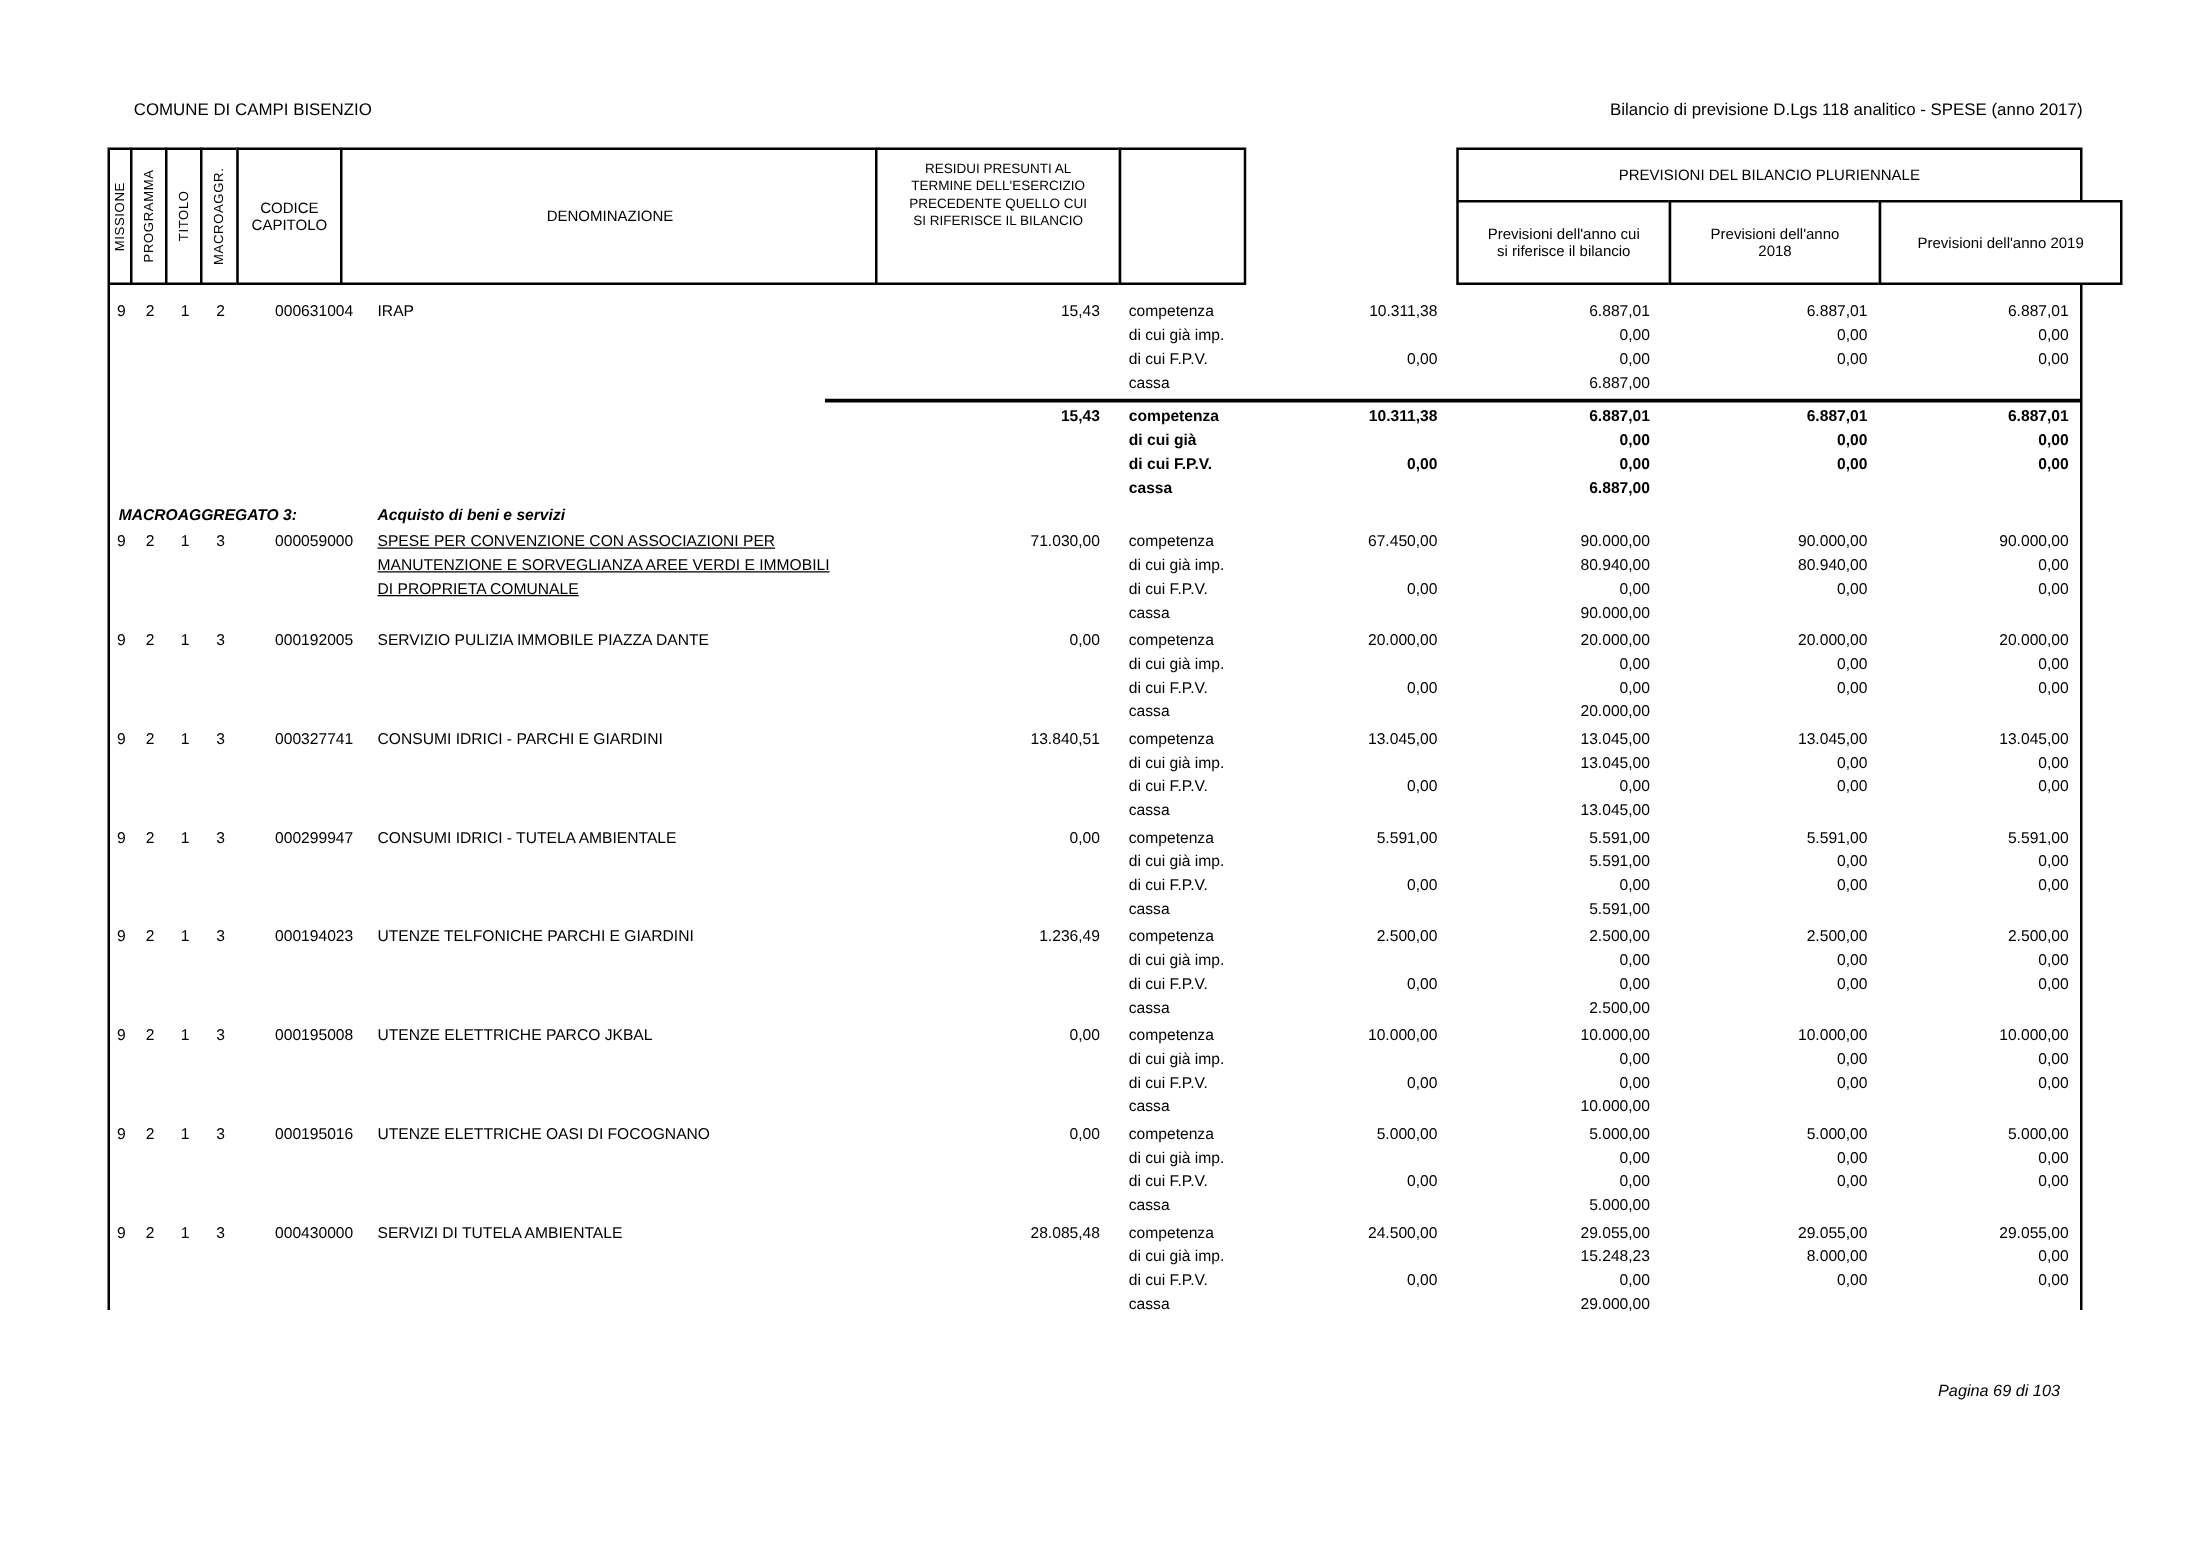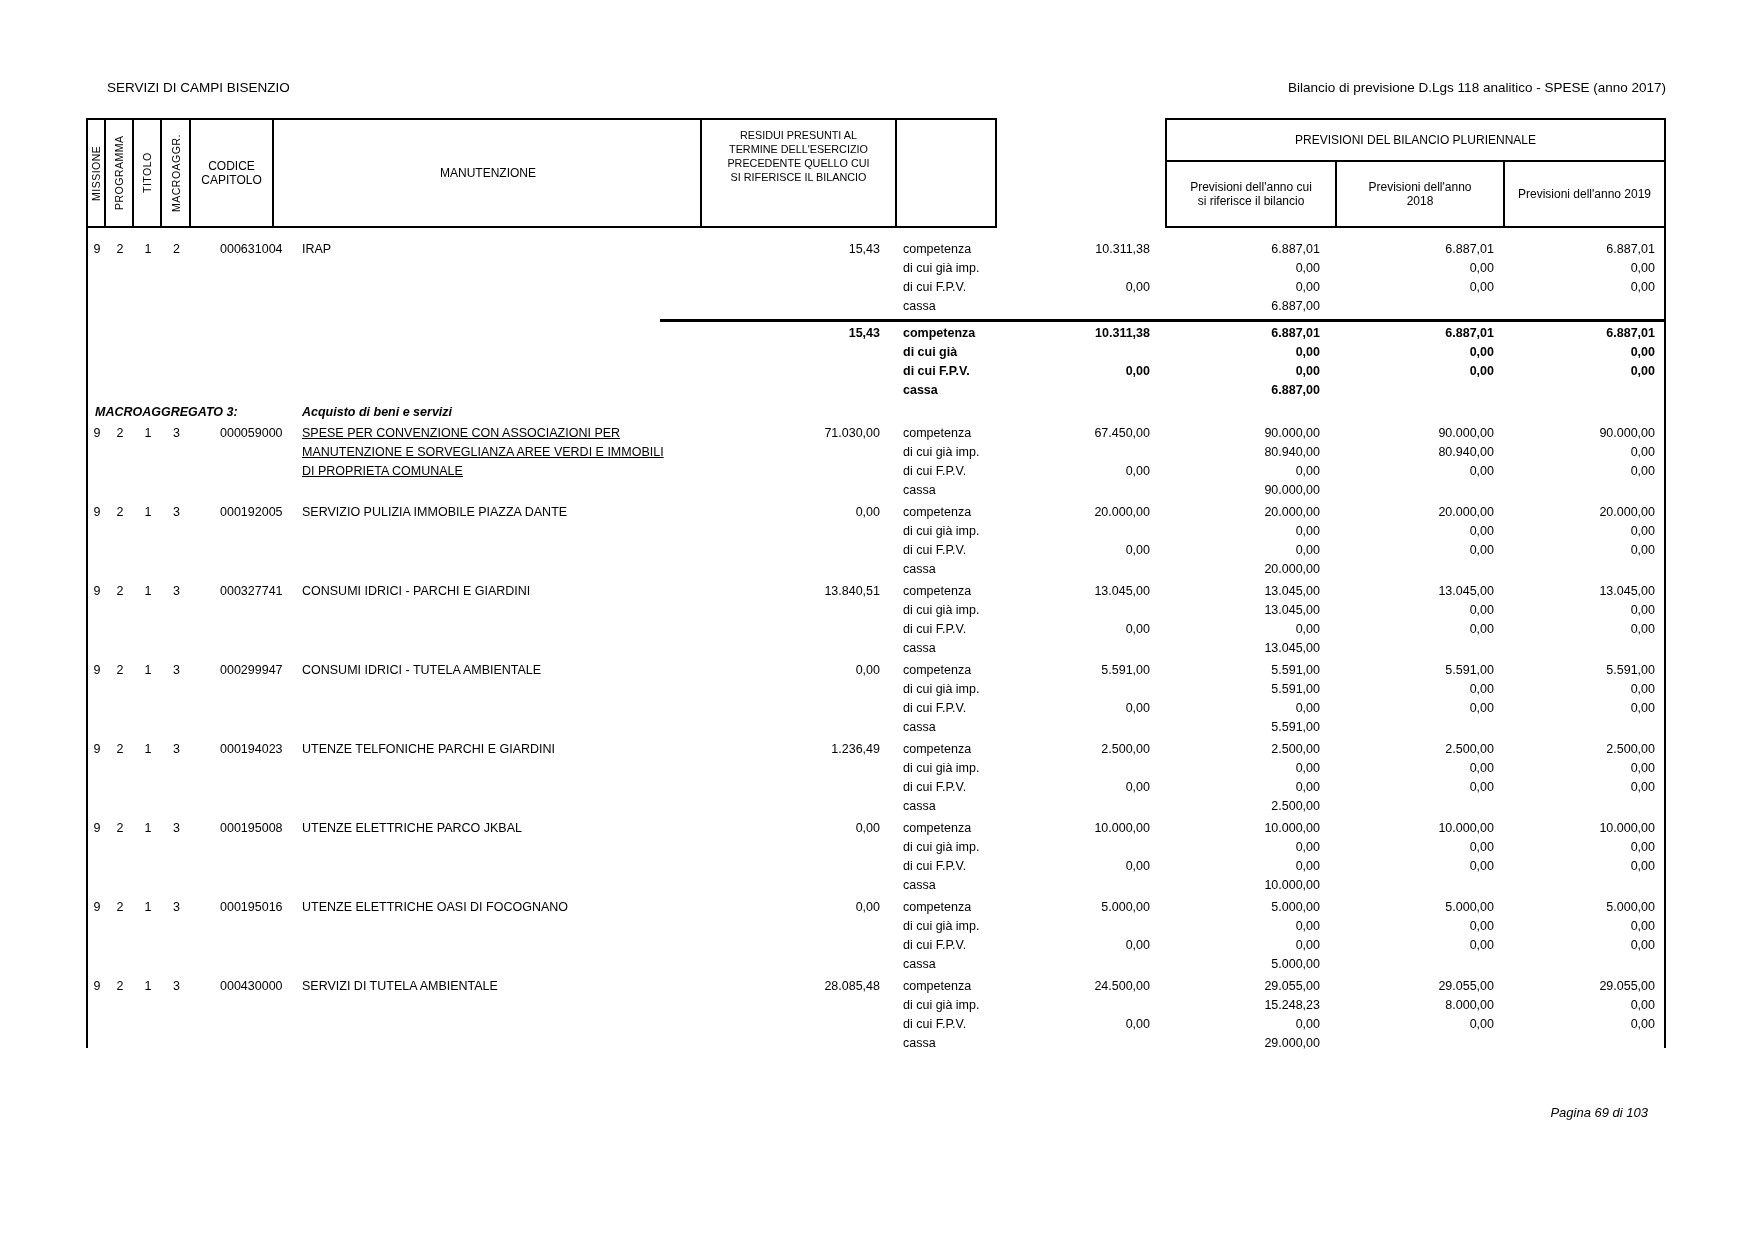--- a/index.html
+++ b/index.html
@@ -21,21 +21,21 @@
   .h-mac{left:74px;width:31px;}
   .h-cod{left:103px;width:85px;font-size:12px;}
   .h-den{left:186px;width:432px;font-size:12px;}
   .h-res{left:614px;width:197px;font-size:10.8px;align-items:flex-start;padding-top:8px;}
   .h-empty{left:809px;width:102px;}
   .h-def{left:909px;width:172px;font-size:10.8px;align-items:flex-start;padding-top:8px;}
   .h-plur{left:1079px;width:501px;height:44px;font-size:12px;}
   .h-sub{top:42px;height:68px;font-size:12px;}
   .h-sub1{left:1079px;width:172px;}
   .h-sub2{left:1249px;width:170px;}
-  .h-sub3{left:1417px;width:163px;}
+  .h-sub3{left:1417px;width:195px;}
   
   #tbody{left:86px;top:228px;width:1580px;height:820px;border-left:2px solid #000;
          border-right:2px solid #000;box-sizing:border-box;padding-top:12px;}
   .block{position:relative;height:76px;margin-bottom:3px;font-size:12.5px;}
   .cell{position:absolute;line-height:19px;height:19px;white-space:nowrap;}
   .c-miss{left:0;width:18px;text-align:center;}
   .c-prog{left:18px;width:28px;text-align:center;}
   .c-tit{left:46px;width:28px;text-align:center;}
   .c-mac{left:74px;width:29px;text-align:center;}
   .c-cod{left:132px;width:80px;}
@@ -53,31 +53,31 @@
                font-weight:bold;font-style:italic;line-height:19px;}
   .sec-code{position:absolute;left:7px;}
   .sec-title{position:absolute;left:214px;}
   #footer{right:106px;top:1105px;font-size:13px;font-style:italic;}
 </style>
 </head>
 <body>
 
 <div id="page">
 
-  <div id="company" class="abs">SERVIZI DI CAMPI BISENZIO</div>
+  <div id="company" class="abs">COMUNE DI CAMPI BISENZIO</div>
   <div id="report-title" class="abs">Bilancio di previsione D.Lgs 118 analitico - SPESE (anno 2017)</div>
 
   <div id="thead" class="abs">
     <div class="hc h-miss rot">MISSIONE</div>
     <div class="hc h-prog rot">PROGRAMMA</div>
     <div class="hc h-tit rot">TITOLO</div>
     <div class="hc h-mac rot">MACROAGGR.</div>
     <div class="hc h-cod">CODICE
 CAPITOLO</div>
-    <div class="hc h-den">MANUTENZIONE</div>
+    <div class="hc h-den">DENOMINAZIONE</div>
     <div class="hc h-res">RESIDUI PRESUNTI AL
 TERMINE DELL'ESERCIZIO
 PRECEDENTE QUELLO CUI
 SI RIFERISCE IL BILANCIO</div>
     <div class="hc h-empty"></div>
     <div class="hc h-plur">PREVISIONI DEL BILANCIO PLURIENNALE</div>
     <div class="hc h-sub h-sub1">Previsioni dell'anno cui
 si riferisce il bilancio</div>
     <div class="hc h-sub h-sub2">Previsioni dell'anno
 2018</div>

